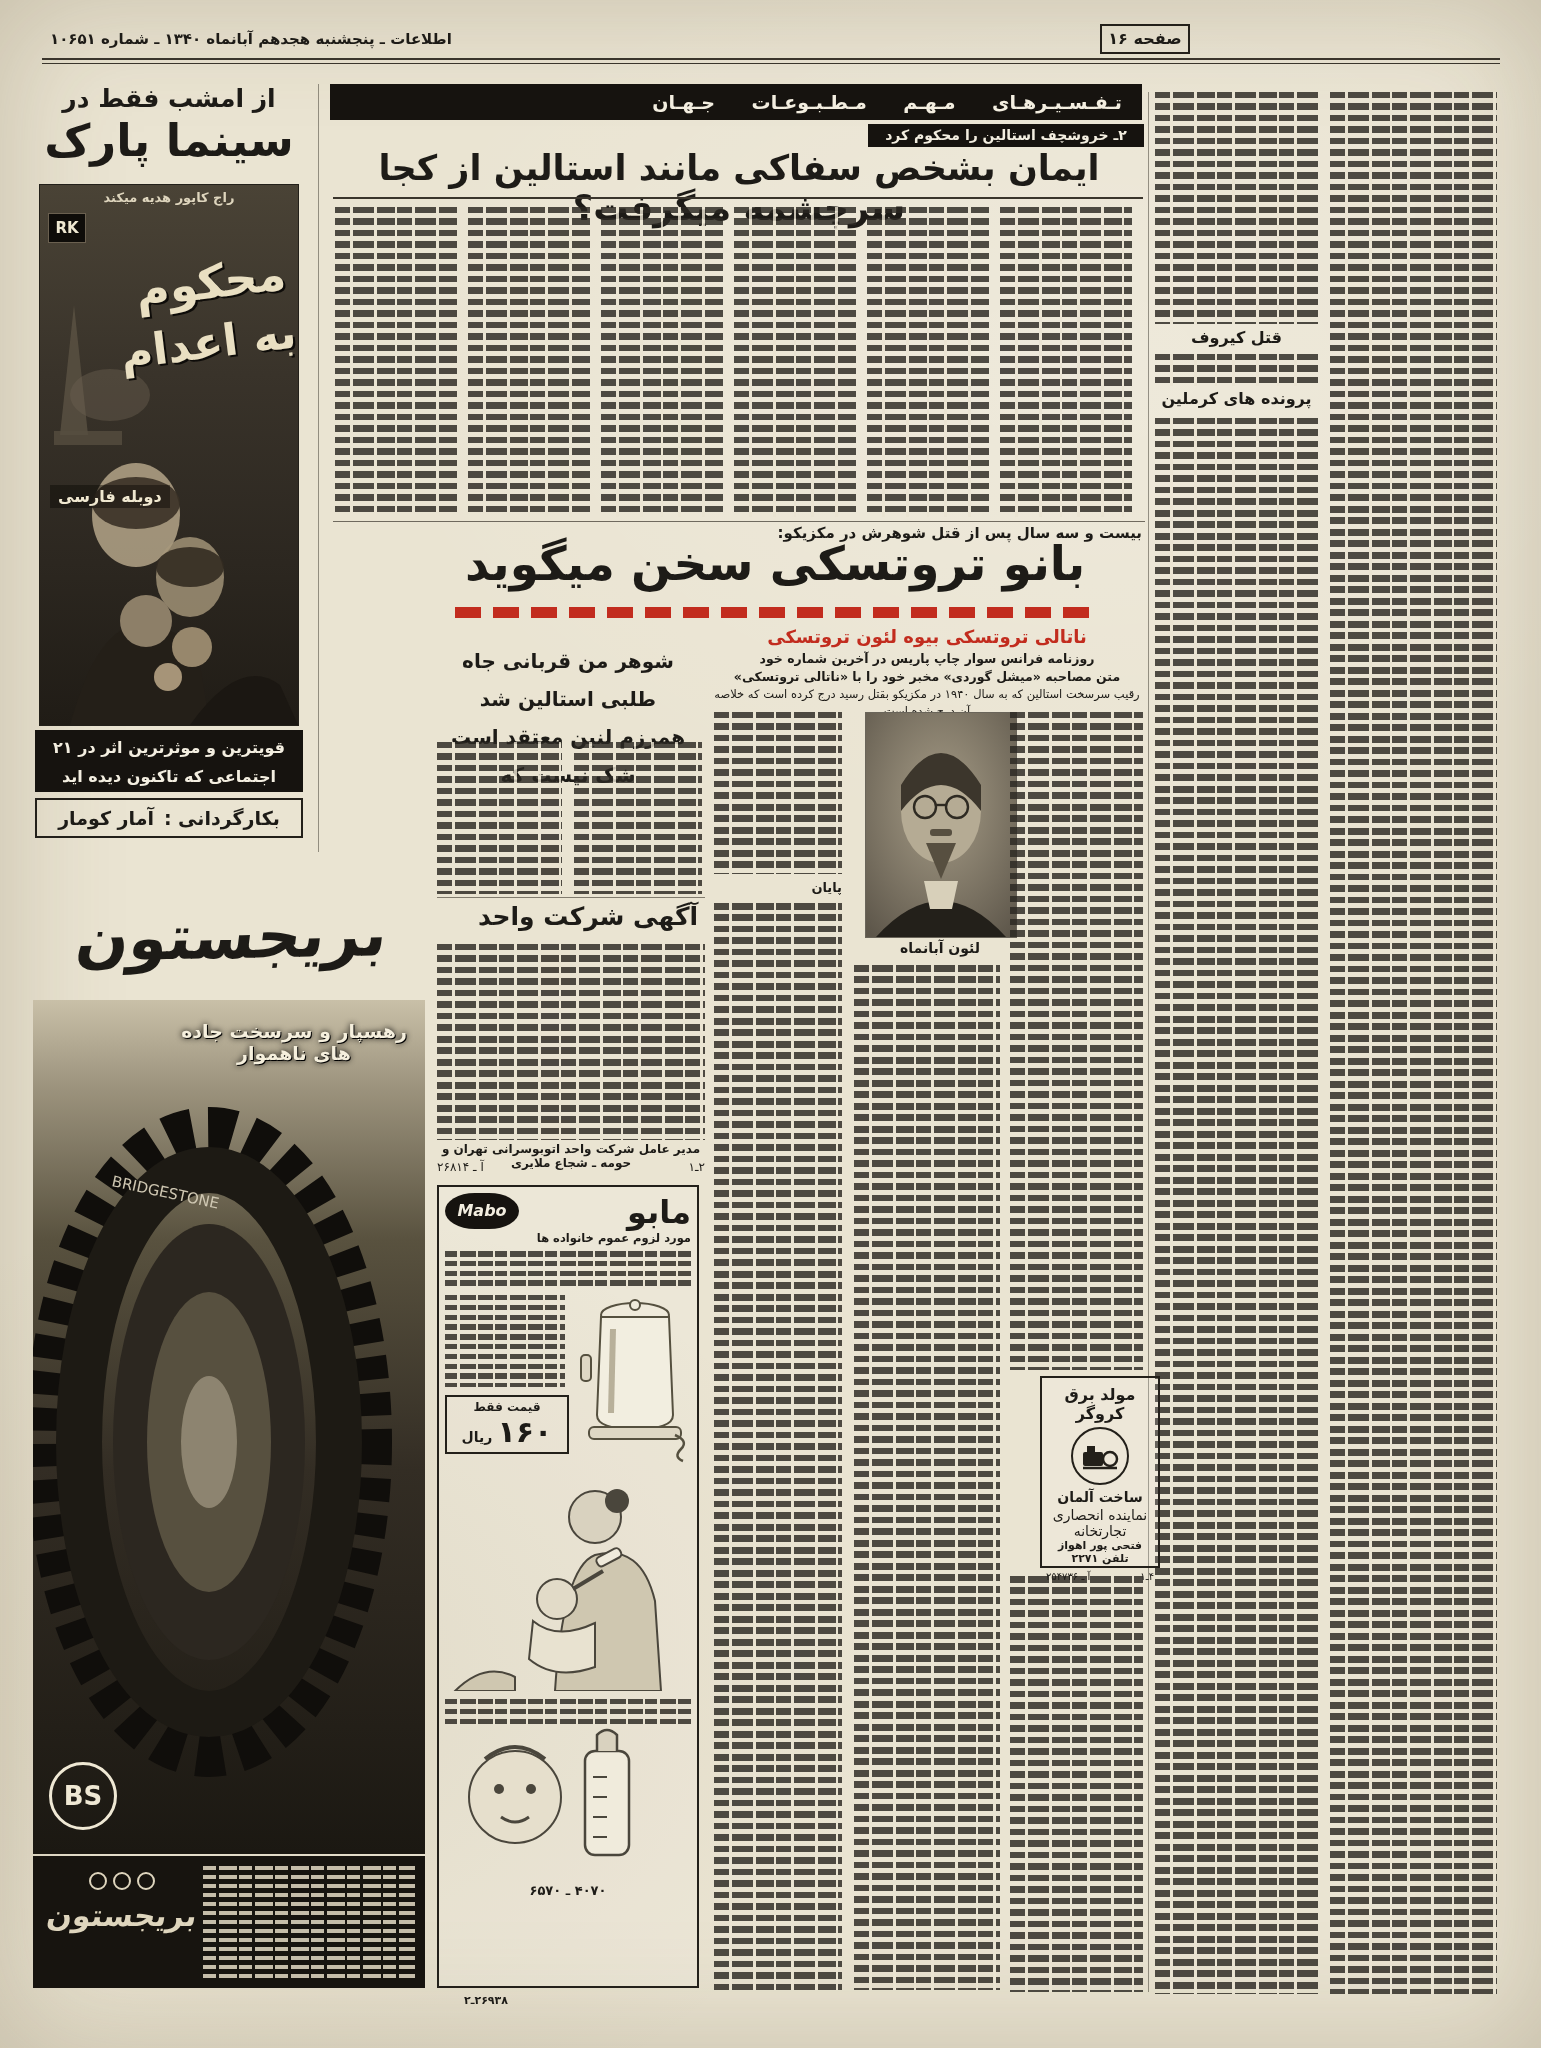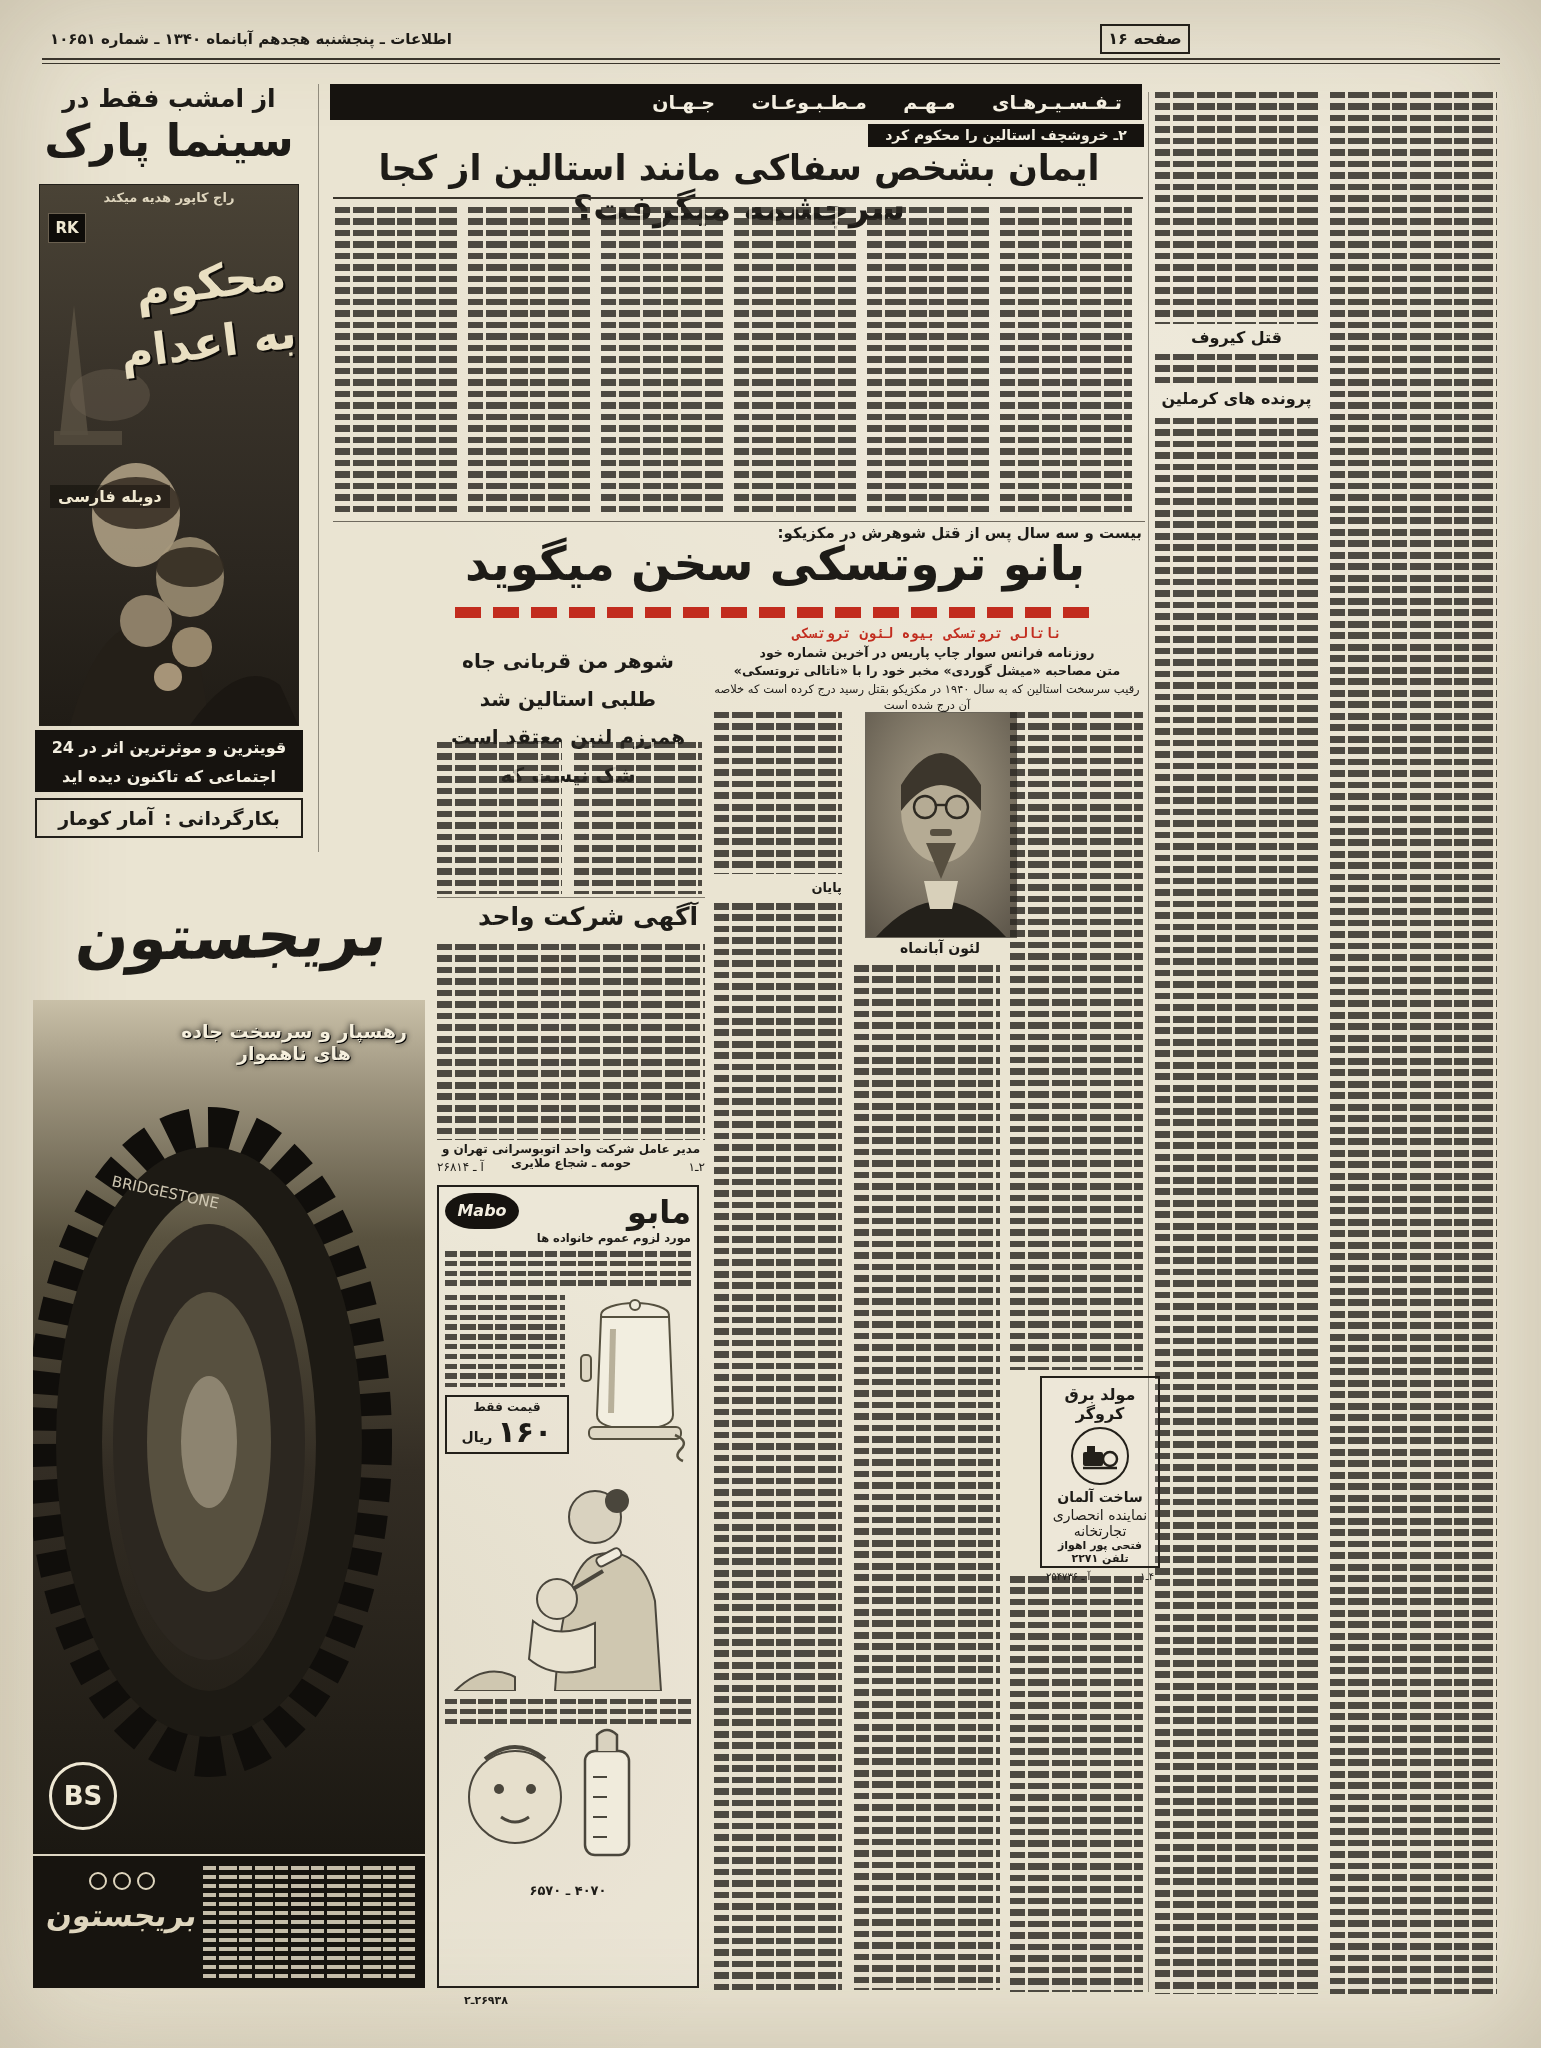--- a/index.html
+++ b/index.html
@@ -77,21 +77,21 @@
         <path d="M150 540 Q200 470 240 500 L258 540 Z" fill="#1b1712"></path>
       </svg>
       <div class="abs c" style="left:0;top:5px;width:258px;font-size:13px;color:#ded5bd;font-weight:bold;">راج کاپور هدیه میکند</div>
       <div class="abs c" style="left:8px;top:28px;width:36px;height:28px;line-height:28px;background:#0e0c09;color:#efe8d2;font-size:15px;font-weight:bold;border:1px solid #6a6050;">RK</div>
       <div class="abs b" style="right:12px;top:70px;font-size:46px;color:#e9dfc2;transform:rotate(-7deg);text-shadow:2px 2px 0 #0e0c09;">محکوم</div>
       <div class="abs b" style="right:2px;top:132px;font-size:44px;color:#e9dfc2;transform:rotate(-7deg);text-shadow:2px 2px 0 #0e0c09;">به اعدام</div>
       <div class="abs b" style="left:10px;top:300px;font-size:16px;color:#f0e8d0;background:rgba(10,8,5,.45);padding:2px 8px;">دوبله فارسی</div>
     </div>
 
     <div class="abs blackbox c" style="left:0;top:650px;width:268px;height:62px;font-size:16px;font-weight:bold;line-height:1.8;padding-top:4px;box-sizing:border-box;">
-      <div>قویترین و موثرترین اثر در 24</div>
+      <div>قویترین و موثرترین اثر در ۲۱</div>
       <div>اجتماعی که تاکنون دیده اید</div>
     </div>
 
     <div class="abs border2" style="left:0;top:718px;width:264px;height:36px;display:flex;align-items:center;justify-content:center;gap:10px;font-size:19px;font-weight:bold;">
       <span>بکارگردانی :</span>
       <span>آمار کومار</span>
     </div>
   </div>
 
   <div class="rule" style="left:318px;top:84px;width:1px;height:768px;opacity:.5;"></div>
@@ -115,21 +115,21 @@
   <div class="stx" style="left:1155px;top:354px;width:163px;height:32px;"></div>
   <div class="abs b c" style="left:1155px;top:389px;width:163px;font-size:16px;">پرونده های کرملین</div>
   <div class="stx" style="left:1155px;top:418px;width:163px;height:1576px;"></div>
   <div class="stx" style="left:1330px;top:92px;width:167px;height:1902px;"></div>
 
   <div class="abs b" style="left:700px;top:524px;width:442px;font-size:15px;text-align:right;">بیست و سه سال پس از قتل شوهرش در مکزیکو:</div>
   <div class="abs b c" style="left:450px;top:536px;width:650px;font-size:47px;">بانو تروتسکی سخن میگوید</div>
   <div class="dashes" style="left:455px;top:607px;width:640px;"></div>
 
   <div class="abs c" style="left:712px;top:624px;width:430px;line-height:1.45;">
-    <div class="b" style="font-size:14px;color:var(--red);font-family:Liberation Mono, monospace;">ناتالی تروتسکی بیوه لئون تروتسکی</div>
+    <div class="b" style="font-size:18px;color:var(--red);">ناتالی تروتسکی بیوه لئون تروتسکی</div>
     <div class="b" style="font-size:12.5px;">روزنامه فرانس سوار چاپ پاریس در آخرین شماره خود</div>
     <div class="b" style="font-size:12.5px;">متن مصاحبه «میشل گوردی» مخبر خود را با «ناتالی تروتسکی»</div>
     <div style="font-size:11.5px;">رقیب سرسخت استالین که به سال ۱۹۴۰ در مکزیکو بقتل رسید درج کرده است که خلاصه آن درج شده است</div>
   </div>
 
   <div class="abs b c" style="left:437px;top:642px;width:262px;font-size:20px;line-height:1.9;">
     <div>شوهر من قربانی جاه طلبی استالین شد</div>
     <div>همرزم لنین معتقد است شک نیست که</div>
   </div>
 

